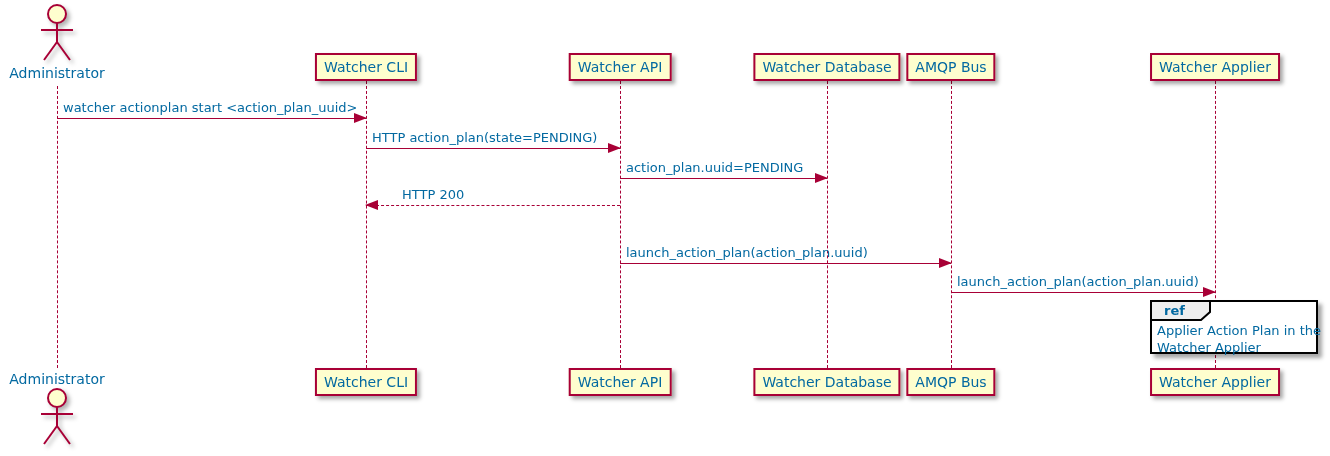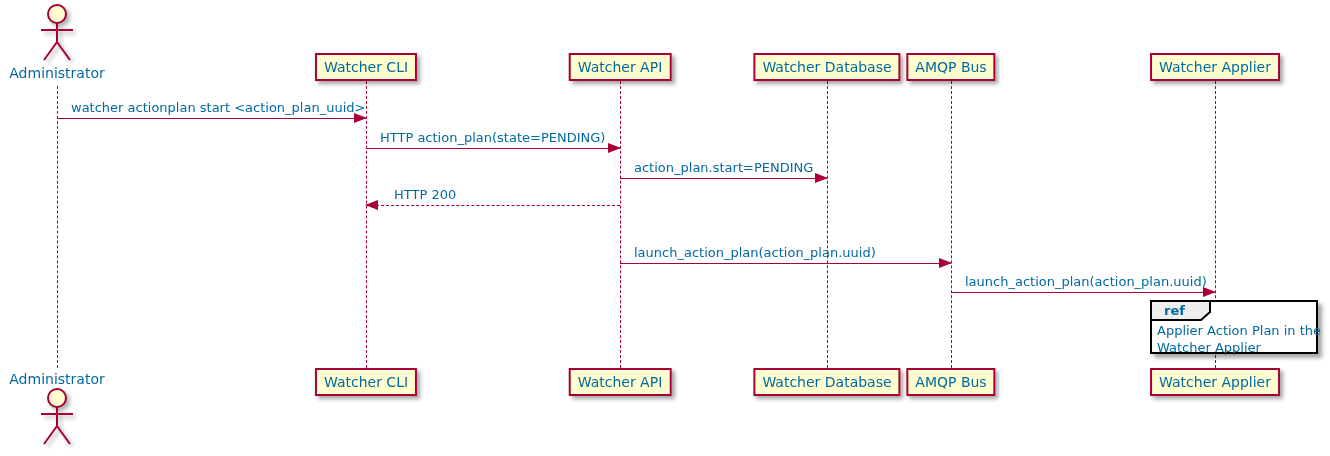--- a/index.html
+++ b/index.html
@@ -46,23 +46,23 @@
     white-space:nowrap;
     z-index:3;
   }
   
   .msg { position:absolute; z-index:2; }
   .msg-label {
     height:18px;
     line-height:16px;
     font-size:13px;
     white-space:nowrap;
-    padding-left:14px;
+    padding-left:6px;
   }
-  .msg.reply .msg-label { padding-left:28px; }
+  .msg.reply .msg-label { padding-left:36px; }
   .msg-line {
     width:100%;
     height:0;
     border-top:1px solid #A80036;
   }
   .msg.dashed .msg-line { border-top-style:dashed; }
   .arrowhead {
     position:absolute;
     width:0; height:0;
     top:13px;
@@ -134,21 +134,21 @@
     <div class="arrowhead right"></div>
   </div>
 
   <div class="msg" style="left:366px; top:130px; width:254px;">
     <div class="msg-label">HTTP action_plan(state=PENDING)</div>
     <div class="msg-line"></div>
     <div class="arrowhead right"></div>
   </div>
 
   <div class="msg" style="left:620px; top:160px; width:207px;">
-    <div class="msg-label">action_plan.start=PENDING</div>
+    <div class="msg-label">action_plan.uuid=PENDING</div>
     <div class="msg-line"></div>
     <div class="arrowhead right"></div>
   </div>
 
   <div class="msg dashed reply" style="left:366px; top:187px; width:254px;">
     <div class="msg-label">HTTP 200</div>
     <div class="msg-line"></div>
     <div class="arrowhead left"></div>
   </div>
 

